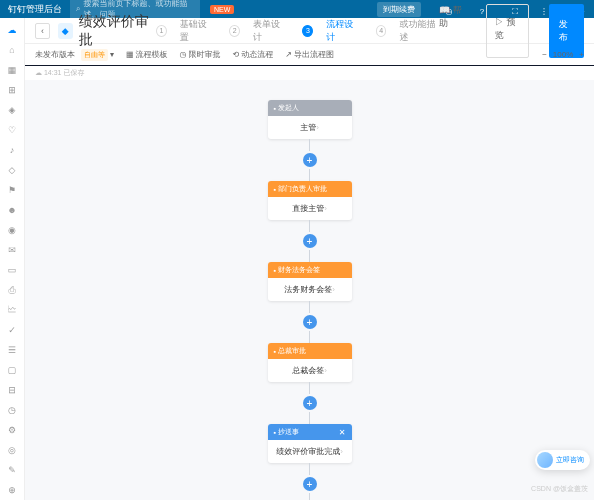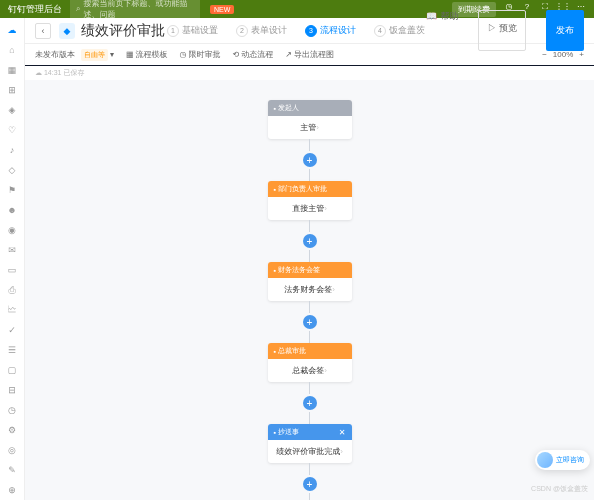--- a/index.html
+++ b/index.html
@@ -1,35 +1,35 @@
 <!DOCTYPE html>
 <html><head>
 <meta charset="utf-8">
 <style>
 *{margin:0;padding:0;box-sizing:border-box;font-family:-apple-system,BlinkMacSystemFont,"PingFang SC","Microsoft YaHei",sans-serif}
 body{background:#f5f5f5;width:594px;height:500px;overflow:hidden;font-size:10px}
-.top-bar{background:#4d7c0f;height:18px;display:flex;align-items:center;padding:0 8px;color:#fff}
+.top-bar{background:#0369a1;height:18px;display:flex;align-items:center;padding:0 8px;color:#fff}
 .logo{font-size:9px;font-weight:500;margin-right:8px}
 .search-box{background:rgba(255,255,255,.15);border-radius:2px;padding:2px 6px;font-size:8px;color:rgba(255,255,255,.7);width:130px;display:flex;align-items:center}
 .new-tag{background:#ff6b35;color:#fff;font-size:7px;padding:1px 4px;border-radius:2px;margin-left:10px}
-.top-right{margin-left:auto;display:flex;align-items:flex-start;gap:8px;font-size:8px}
+.top-right{margin-left:auto;display:flex;align-items:flex-end;gap:23px;font-size:8px}
 .top-btn{background:rgba(255,255,255,.2);padding:2px 6px;border-radius:2px}
 .top-icon{width:10px;height:10px;display:inline-flex;align-items:center;justify-content:center}
 
 .left-rail{position:absolute;left:0;top:18px;bottom:0;width:25px;background:#fff;border-right:1px solid #eee;display:flex;flex-direction:column;align-items:center;padding-top:6px;gap:8px}
 .rail-icon{width:12px;height:12px;color:#999;display:flex;align-items:center;justify-content:center;font-size:9px}
 .rail-icon.active{color:#0089ff}
 
 .main{position:absolute;left:25px;right:0;top:18px;bottom:0;background:#fff;display:flex;flex-direction:column}
 .header{height:26px;border-bottom:1px solid #eee;display:flex;align-items:center;padding:0 10px}
 .back-btn{width:16px;height:16px;border:1px solid #ddd;border-radius:2px;display:flex;align-items:center;justify-content:center;font-size:9px;color:#666;margin-right:8px}
 .page-icon{width:16px;height:16px;background:#e6f4ff;border-radius:3px;display:flex;align-items:center;justify-content:center;color:#0089ff;font-size:9px;margin-right:6px}
 .page-title{font-size:14px;font-weight:500;color:#333}
 .tabs{display:flex;margin:0 auto;gap:18px}
-.tab{display:flex;align-items:center;gap:3px;font-size:9px;color:#999}
+.tab{display:flex;align-items:center;gap:13px;font-size:9px;color:#999}
 .tab-num{width:12px;height:12px;border:1px solid #ddd;border-radius:50%;display:flex;align-items:center;justify-content:center;font-size:7px}
 .tab.active{color:#0089ff}
 .tab.active .tab-num{border-color:#0089ff;background:#0089ff;color:#fff}
 .header-right{display:flex;gap:20px}
 .help-link{font-size:9px;color:#666}
 .preview-btn{font-size:9px;color:#666;padding:11px 8px;border:1px solid #ddd;border-radius:2px}
 .publish-btn{font-size:9px;color:#fff;background:#0089ff;padding:14px 10px;border-radius:2px}
 
 .toolbar{height:22px;display:flex;align-items:center;padding:0 10px;gap:12px;border-bottom:1px solid #0f172a}
 .tool-item{font-size:8px;color:#666;display:flex;align-items:center;gap:2px}
@@ -114,21 +114,21 @@
       <div class="tab">
           <span class="tab-num">2</span>
           <span>表单设计</span>
         </div>
       <div class="tab active">
           <span class="tab-num">3</span>
           <span>流程设计</span>
         </div>
       <div class="tab">
           <span class="tab-num">4</span>
-          <span>饭盒盖茨</span>
+          <span>或功能描述</span>
         </div>
     </div>
     <div class="header-right">
       <span class="help-link">📖 <span>帮助</span></span>
       <span class="preview-btn">▷ <span>预览</span></span>
       <span class="publish-btn">发布</span>
     </div>
   </div>
 
   <div class="toolbar">

